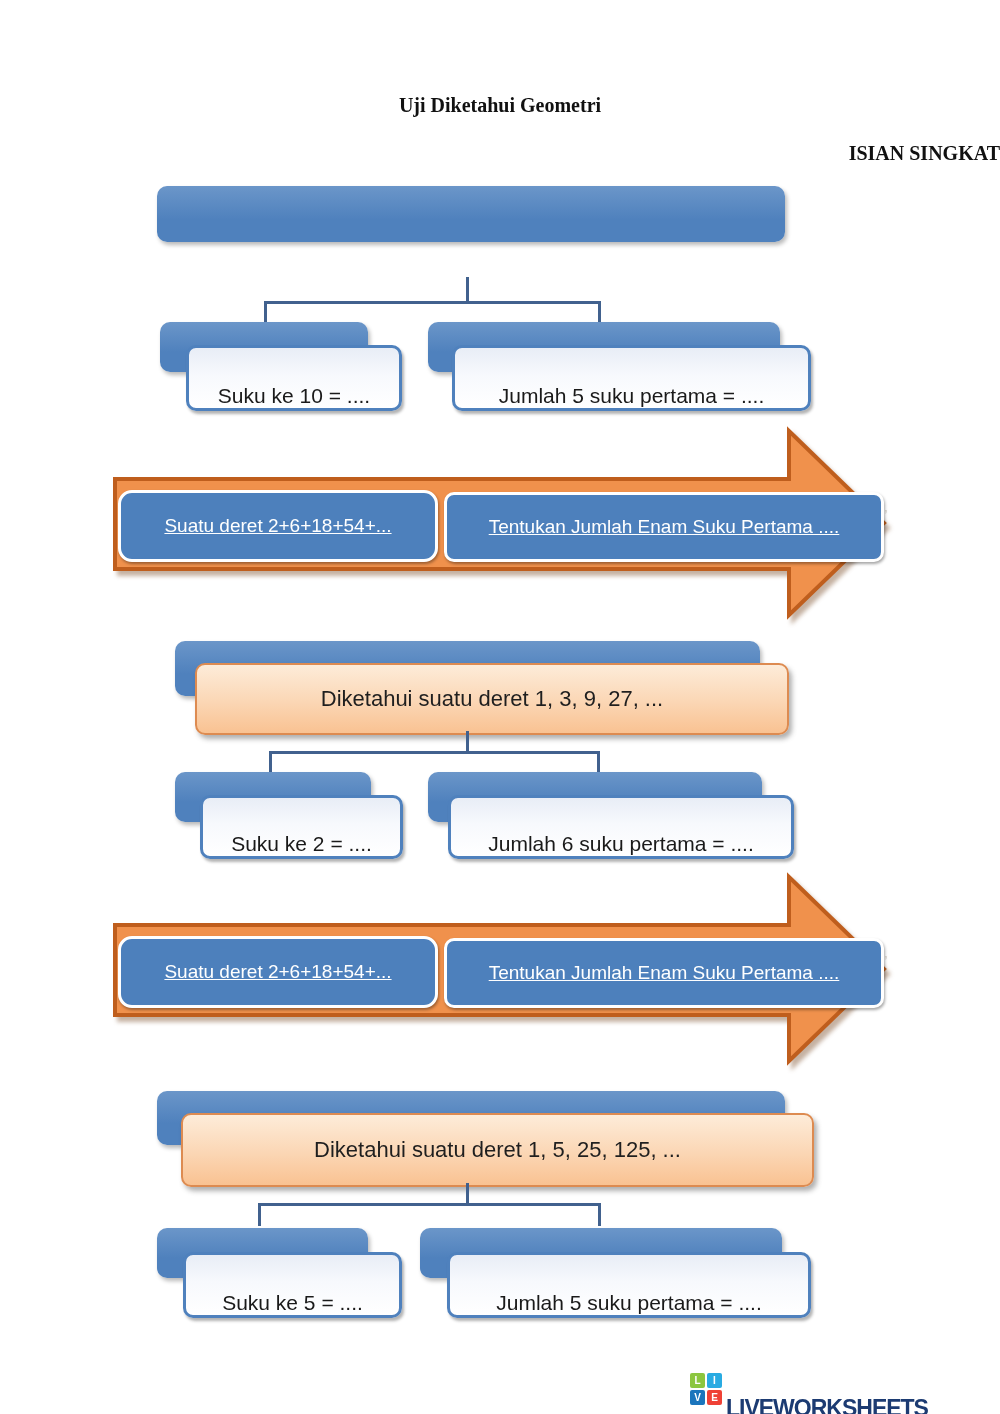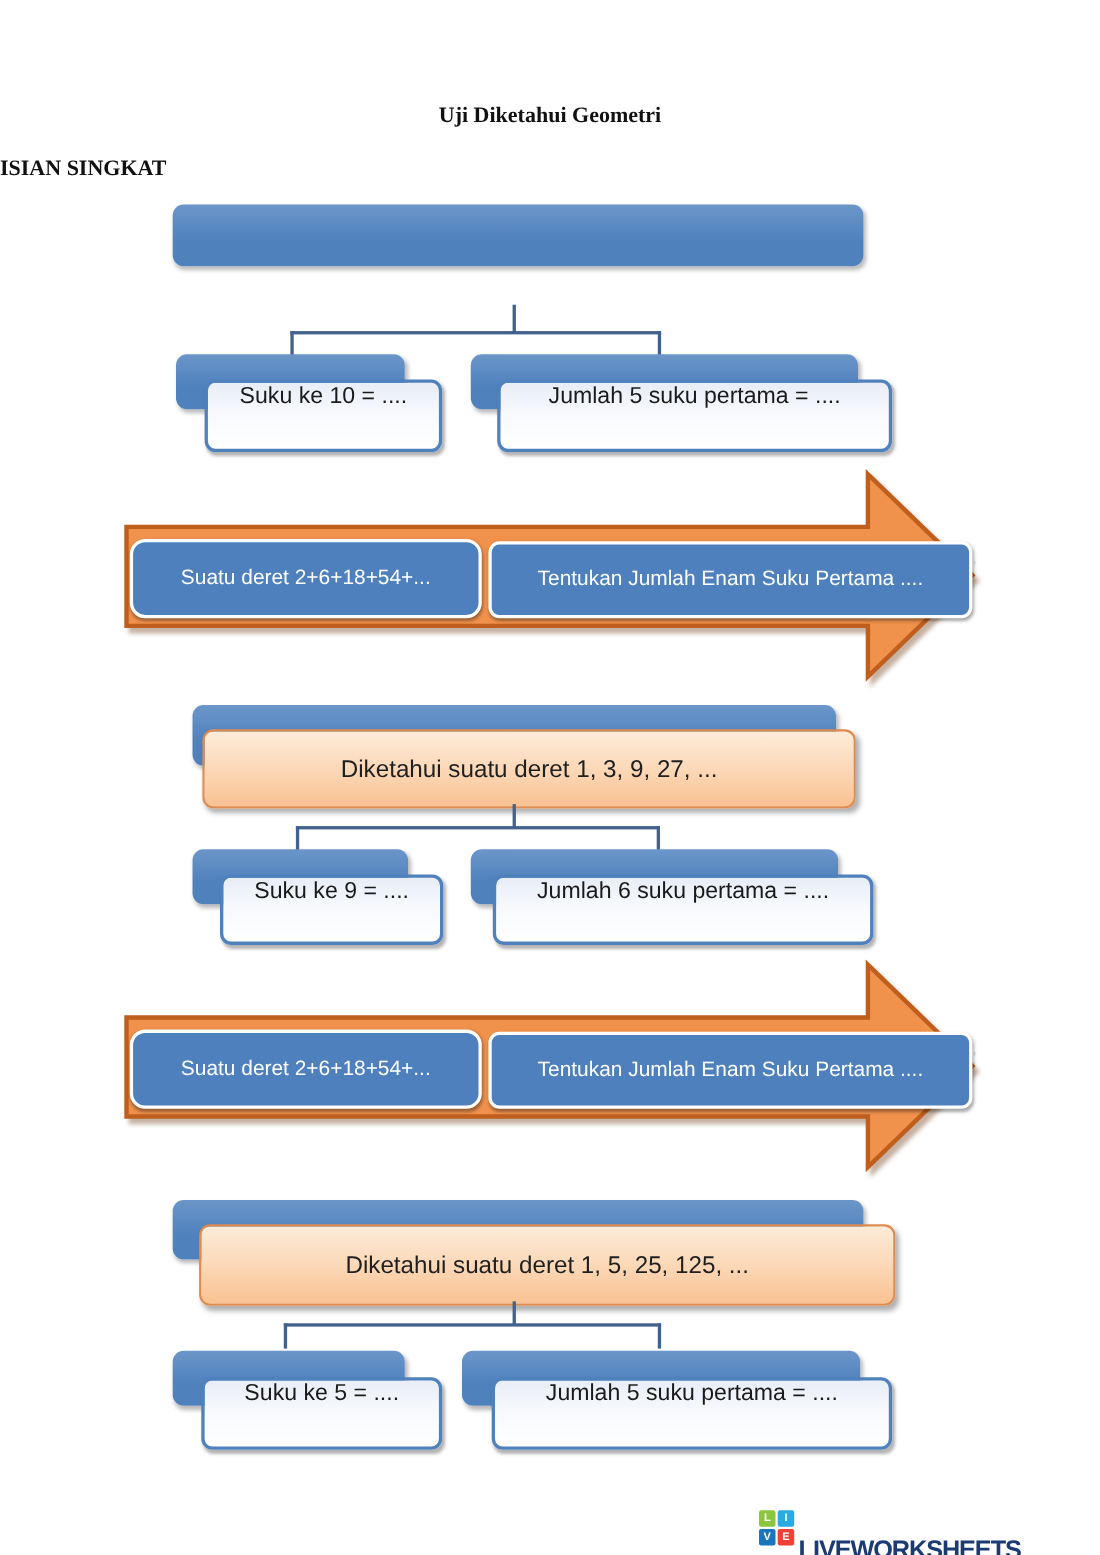--- a/index.html
+++ b/index.html
@@ -5,49 +5,49 @@
   html,body{margin:0;padding:0;background:#fff;}
   .page{
     position:relative;width:1000px;height:1414px;background:#ffffff;
     font-family:"Liberation Sans", sans-serif;overflow:hidden;
   }
   .doc-title{
     position:absolute;left:0;top:94px;width:1000px;text-align:center;
     font-family:"Liberation Serif", serif;font-weight:bold;font-size:20px;color:#111;
   }
   .doc-subtitle{
-    position:absolute;left:0;top:142px;width:1000px;text-align:left;
+    position:absolute;left:0;top:142px;width:1000px;text-align:right;
     font-family:"Liberation Serif", serif;font-weight:bold;font-size:20px;color:#111;
   }
   .bar{
     position:absolute;background:linear-gradient(180deg,#6b96c9 0%,#4f81bd 60%);
     border-radius:10px;box-shadow:2px 3px 4px rgba(0,0,0,.28);
   }
   .parent-box{
     position:absolute;border:2px solid #dd8b51;border-radius:10px;
     background:linear-gradient(180deg,#fdecd9 0%,#fbd6b4 55%,#f9c292 100%);
     box-shadow:3px 4px 5px rgba(80,80,80,.45);
     display:flex;align-items:center;justify-content:center;
     font-size:22px;color:#1f1f1f;
   }
   .child-box{
     position:absolute;border:3px solid #4f81bd;border-radius:10px;
     background:linear-gradient(180deg,#e8edf6 0%,#f7f9fd 45%,#ffffff 100%);
     box-shadow:2px 3px 3px rgba(0,0,0,.3);
-    display:flex;align-items:flex-start;justify-content:center;
+    display:flex;align-items:flex-end;justify-content:center;
     font-size:21px;color:#1a1a1a;
   }
   .conn{position:absolute;background:#41618e;}
   .arrow-svg{position:absolute;filter:drop-shadow(4px 5px 2px rgba(110,60,20,.40));}
   .arrow-svg polygon{fill:#f0914c;stroke:#bf5e1d;stroke-width:4;}
   .arrow-box{
     position:absolute;background:#4d80bc;border:3px solid #ffffff;border-radius:14px;
     box-shadow:1px 2px 3px rgba(0,0,0,.35);
     display:flex;align-items:center;justify-content:center;
-    font-size:19px;color:#ffffff;white-space:nowrap;
+    font-size:19px;color:#ffffff;white-space:nowrap;text-decoration:underline;
   }
   .stray-mark{position:absolute;color:#c8c2ba;font-size:16px;}
   .footer-logo{position:absolute;left:690px;top:1370px;display:flex;align-items:flex-start;}
   .logo-grid{
     display:grid;grid-template-columns:15px 15px;grid-template-rows:15px 15px;
     gap:2px;margin-top:3px;
   }
   .logo-sq{
     border-radius:2px;display:flex;align-items:center;justify-content:center;
     color:#fff;font-size:10px;font-weight:bold;line-height:1;
@@ -84,30 +84,30 @@
   </svg>
   <div class="arrow-box" style="left:118px;top:490px;width:314px;height:66px;">
     <span>Suatu deret 2+6+18+54+...</span>
   </div>
   <div class="arrow-box" style="left:444px;top:492px;width:434px;height:64px;border-radius:10px;">
     <span>Tentukan Jumlah Enam Suku Pertama  ....</span>
   </div>
   <div class="stray-mark" style="left:884px;top:508px;">’</div>
 
   <div class="bar" style="left:175px;top:641px;width:585px;height:55px;"></div>
-  <div class="parent-box" style="left:184px;top:663px;width:590px;height:68px;">
+  <div class="parent-box" style="left:195px;top:663px;width:590px;height:68px;">
     <span>Diketahui suatu deret 1, 3, 9, 27, ...</span>
   </div>
   <div class="conn" style="left:466px;top:731px;width:3px;height:22px;"></div>
   <div class="conn" style="left:269px;top:751px;width:331px;height:3px;"></div>
   <div class="conn" style="left:269px;top:751px;width:3px;height:22px;"></div>
   <div class="conn" style="left:597px;top:751px;width:3px;height:22px;"></div>
   <div class="bar" style="left:175px;top:772px;width:196px;height:50px;"></div>
   <div class="child-box" style="left:200px;top:795px;width:197px;height:58px;">
-    <span>Suku ke 9 = ....</span>
+    <span>Suku ke 2 = ....</span>
   </div>
   <div class="bar" style="left:428px;top:772px;width:334px;height:50px;"></div>
   <div class="child-box" style="left:448px;top:795px;width:340px;height:58px;">
     <span>Jumlah 6 suku pertama = ....</span>
   </div>
 
   <svg class="arrow-svg" style="left:100px;top:866px;" width="800" height="210" viewBox="100 866 800 210">
     <polygon points="115,925 789,925 789,877 884,969 789,1061 789,1015 115,1015"></polygon>
   </svg>
   <div class="arrow-box" style="left:118px;top:936px;width:314px;height:66px;">

